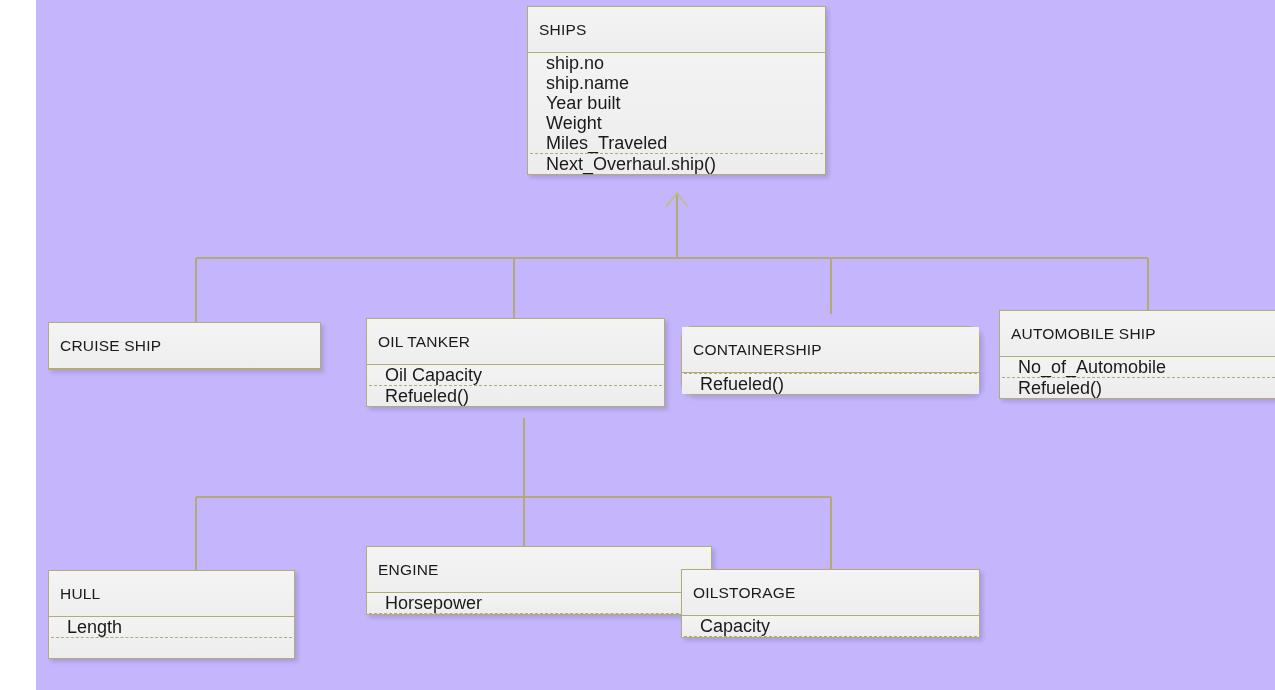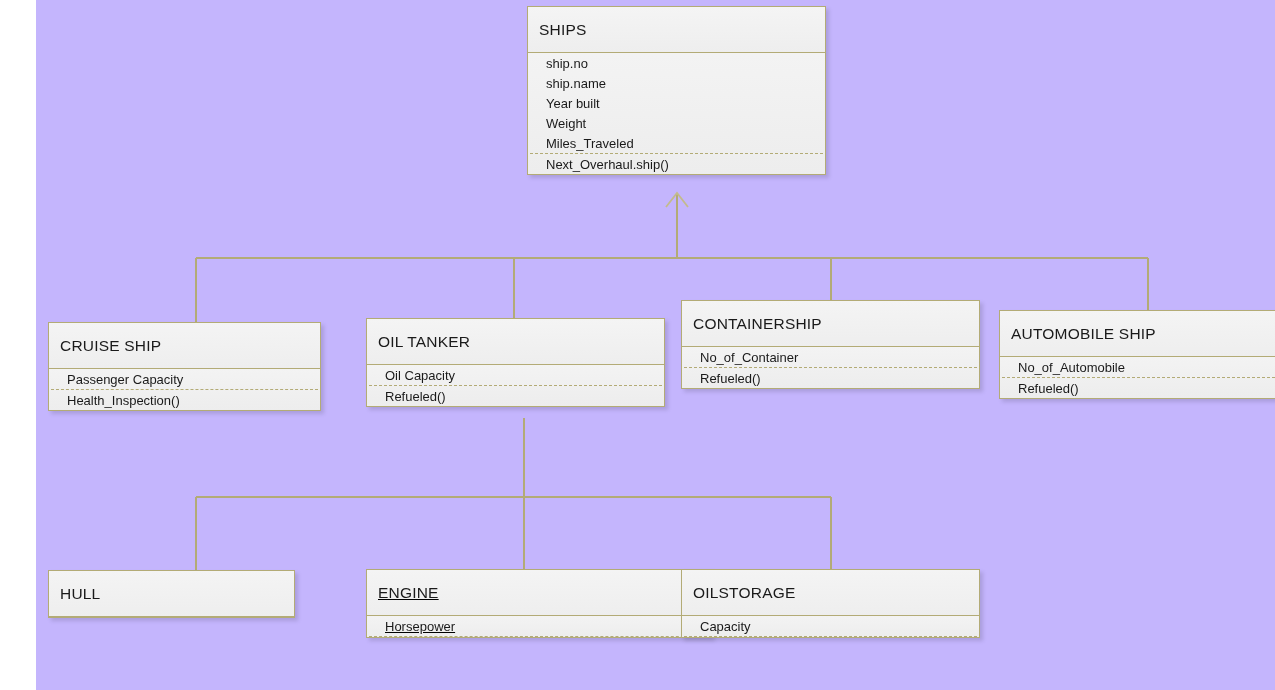--- a/index.html
+++ b/index.html
@@ -46,21 +46,21 @@
     align-items: center;
     background: linear-gradient(to bottom, #f4f4f4 0%, #eeeeee 100%);
   }
 
   .uml-body {
     background: linear-gradient(to bottom, #f3f3f3 0%, #ededed 100%);
     padding: 0;
   }
 
   .uml-attr, .uml-method {
-    font-size: 13px;
+    font-size: 18px;
     color: #1a1a1a;
     padding-left: 18px;
     display: flex;
     align-items: center;
     height: 20px;
     white-space: nowrap;
   }
 
   .uml-sep {
     border-top: 1px dashed #b3ab76;
@@ -102,54 +102,53 @@
           <div class="uml-attr">ship.name</div>
           <div class="uml-attr">Year built</div>
           <div class="uml-attr">Weight</div>
           <div class="uml-attr">Miles_Traveled</div>
           <div class="uml-sep"></div>
           <div class="uml-method">Next_Overhaul.ship()</div>
         </div>
       </div>
       <div class="uml-class" style="left: 12px; top: 322px; width: 273px;">
         <div class="uml-title" style="height: 46px;">CRUISE SHIP</div>
-        <div class="uml-body">
-          <div class="uml-attr">Passenger Capacity</div>
-          <div class="uml-sep"></div>
-          <div class="uml-method">Health_Inspection()</div>
-        </div>
       </div>
       <div class="uml-class" style="left: 330px; top: 318px; width: 299px;">
         <div class="uml-title" style="height: 46px;">OIL TANKER</div>
         <div class="uml-body">
           <div class="uml-attr">Oil Capacity</div>
           <div class="uml-sep"></div>
           <div class="uml-method">Refueled()</div>
         </div>
       </div>
-      <div class="uml-class" style="left: 645px; top: 300px; width: 299px;">
+      <div class="uml-class" style="left: 645px; top: 326px; width: 299px; border-radius: 11px;">
         <div class="uml-title" style="height: 46px;">CONTAINERSHIP</div>
         <div class="uml-body">
-          <div class="uml-attr">No_of_Container</div>
           <div class="uml-sep"></div>
           <div class="uml-method">Refueled()</div>
         </div>
       </div>
       <div class="uml-class" style="left: 963px; top: 310px; width: 324px;">
         <div class="uml-title" style="height: 46px;">AUTOMOBILE SHIP</div>
         <div class="uml-body">
           <div class="uml-attr">No_of_Automobile</div>
           <div class="uml-sep"></div>
           <div class="uml-method">Refueled()</div>
         </div>
       </div>
       <div class="uml-class" style="left: 12px; top: 570px; width: 247px;">
         <div class="uml-title" style="height: 46px;">HULL</div>
+        <div class="uml-body">
+          <div class="uml-attr">Length</div>
+          <div class="uml-sep"></div>
+          <div class="uml-blank"></div>
+        </div>
       </div>
-      <div class="uml-class" style="left: 330px; top: 569px; width: 346px; text-decoration: underline;">
+      <div class="uml-class" style="left: 330px; top: 546px; width: 346px;">
         <div class="uml-title" style="height: 46px;">ENGINE</div>
         <div class="uml-body">
           <div class="uml-attr">Horsepower</div>
           <div class="uml-sep"></div>
         </div>
       </div>
       <div class="uml-class" style="left: 645px; top: 569px; width: 299px;">
         <div class="uml-title" style="height: 46px; text-align: right;">OILSTORAGE</div>
         <div class="uml-body">
           <div class="uml-attr">Capacity</div>

